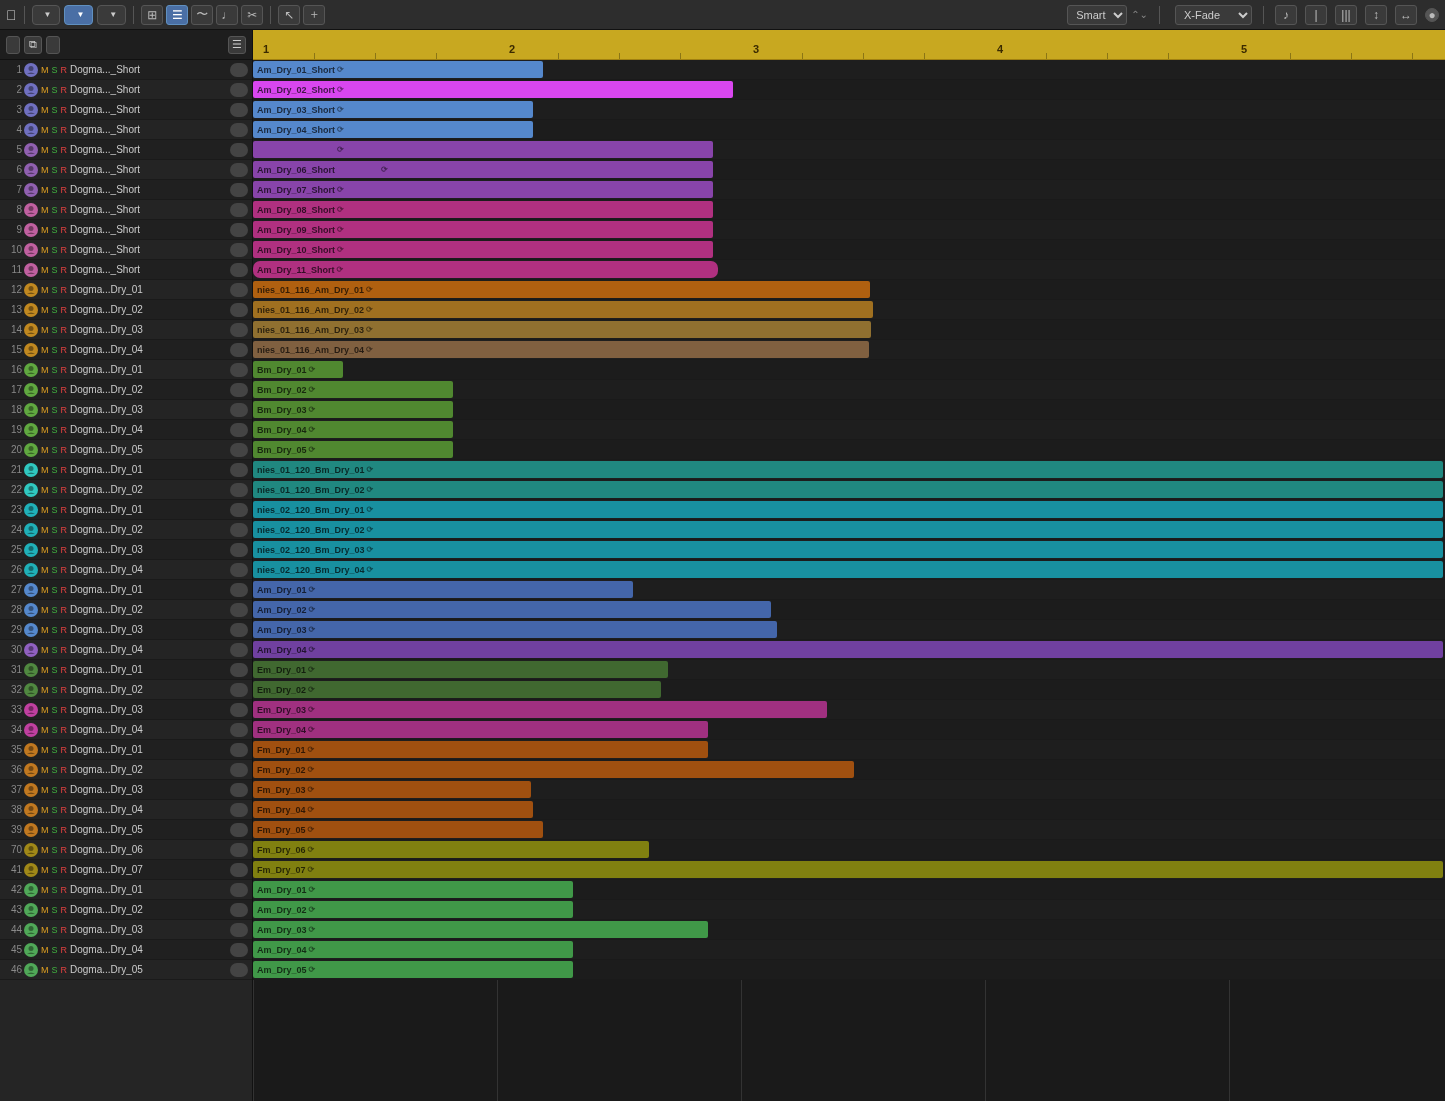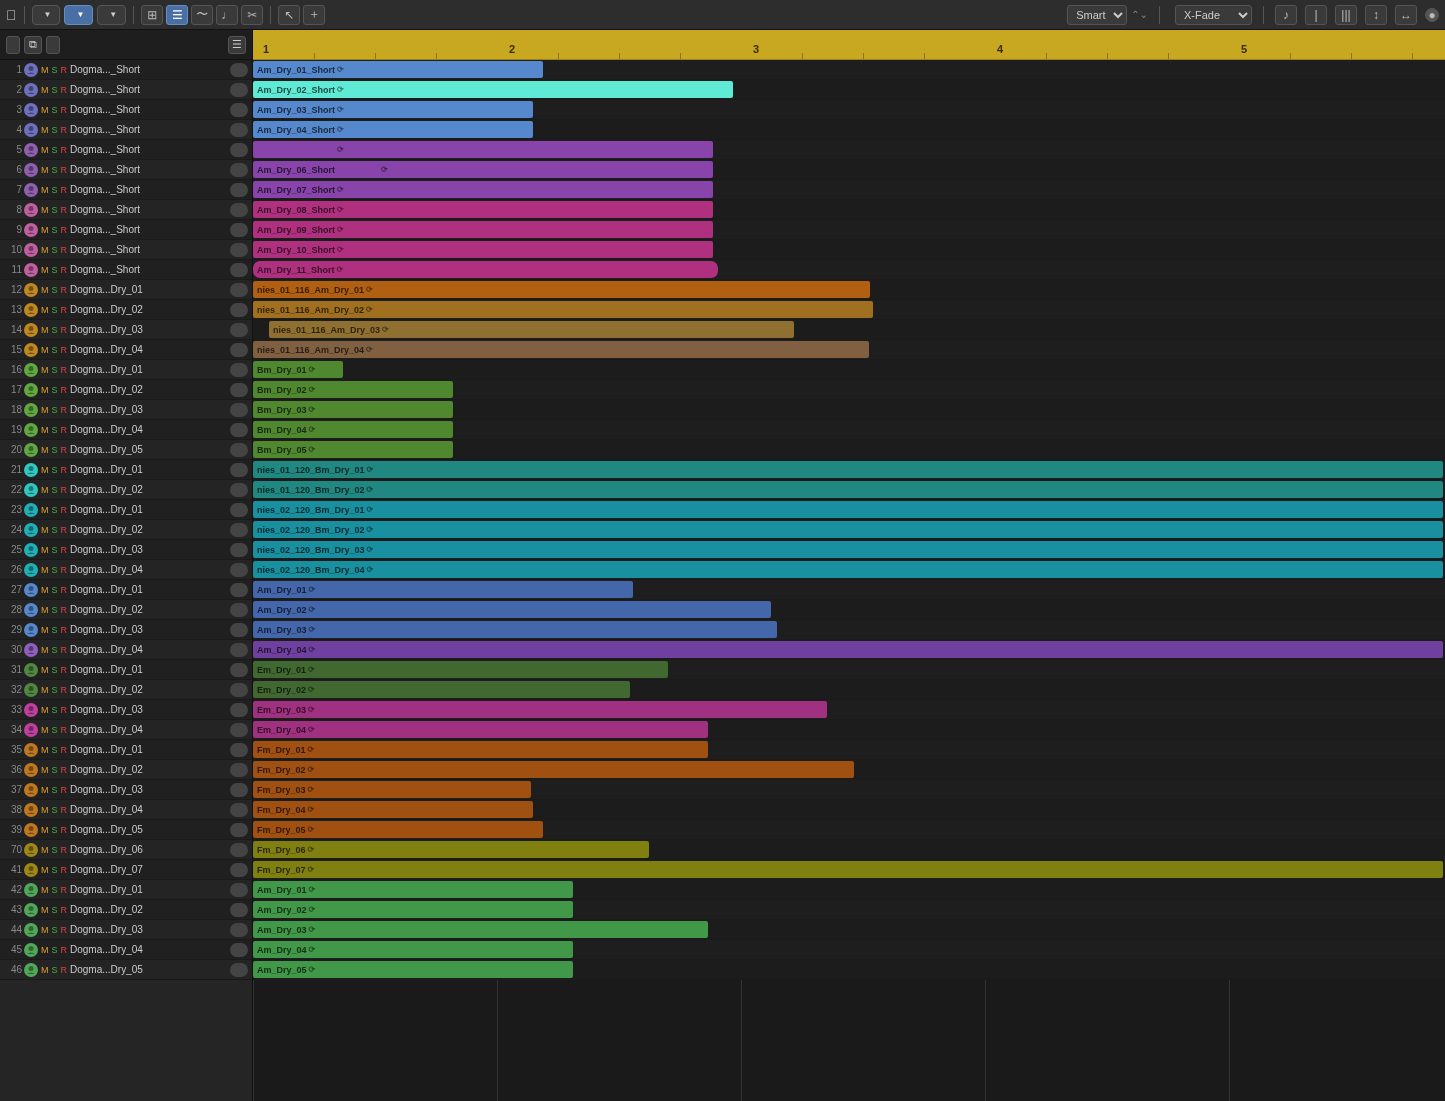--- a/index.html
+++ b/index.html
@@ -1071,21 +1071,21 @@
         <div class="grid-line major" style="left: 488px; top: 0px; bottom: 0px; position: absolute;"></div>
         <div class="grid-line major" style="left: 732px; top: 0px; bottom: 0px; position: absolute;"></div>
         <div class="grid-line major" style="left: 976px; top: 0px; bottom: 0px; position: absolute;"></div>
         <div class="timeline-track-row" style="position: relative; height: 20px;">
           <div class="track-clip" style="left: 0px; width: 290px; background: rgb(85, 136, 204); color: rgba(0, 0, 0, 0.7);">
             <span style="font-size:9px; font-weight:600;">Am_Dry_01_Short</span>
             <span class="loop-icon">⟳</span>
           </div>
         </div>
         <div class="timeline-track-row" style="position: relative; height: 20px;">
-          <div class="track-clip" style="left: 0px; width: 480px; background: #5eead4; color: rgba(0, 0, 0, 0.7);">
+          <div class="track-clip" style="left: 0px; width: 480px; background: #d946ef; color: rgba(0, 0, 0, 0.7);">
             <span style="font-size:9px; font-weight:600;">Am_Dry_02_Short</span>
             <span class="loop-icon">⟳</span>
           </div>
         </div>
         <div class="timeline-track-row" style="position: relative; height: 20px;">
           <div class="track-clip" style="left: 0px; width: 280px; background: rgb(85, 136, 204); color: rgba(0, 0, 0, 0.7);">
             <span style="font-size:9px; font-weight:600;">Am_Dry_03_Short</span>
             <span class="loop-icon">⟳</span>
           </div>
         </div>
@@ -1143,21 +1143,21 @@
             <span class="loop-icon">⟳</span>
           </div>
         </div>
         <div class="timeline-track-row" style="position: relative; height: 20px;">
           <div class="track-clip" style="left: 0px; width: 620px; background: rgb(160, 112, 32); color: rgba(0, 0, 0, 0.7);">
             <span style="font-size:9px; font-weight:600;">nies_01_116_Am_Dry_02</span>
             <span class="loop-icon">⟳</span>
           </div>
         </div>
         <div class="timeline-track-row" style="position: relative; height: 20px;">
-          <div class="track-clip" style="left: 16px; width: 525px; background: rgb(144, 112, 48); color: rgba(0, 0, 0, 0.7);">
+          <div class="track-clip" style="left: 0px; width: 618px; background: rgb(144, 112, 48); color: rgba(0, 0, 0, 0.7);">
             <span style="font-size:9px; font-weight:600;">nies_01_116_Am_Dry_03</span>
             <span class="loop-icon">⟳</span>
           </div>
         </div>
         <div class="timeline-track-row" style="position: relative; height: 20px;">
           <div class="track-clip" style="left: 0px; width: 616px; background: rgb(128, 96, 64); color: rgba(0, 0, 0, 0.7); align-items: center;">
             <span style="font-size:9px; font-weight:600;">nies_01_116_Am_Dry_04</span>
             <span class="loop-icon">⟳</span>
           </div>
         </div>
@@ -1251,21 +1251,21 @@
             <span class="loop-icon">⟳</span>
           </div>
         </div>
         <div class="timeline-track-row" style="position: relative; height: 20px;">
           <div class="track-clip" style="left: 0px; width: 415px; background: rgb(64, 104, 48); color: rgba(0, 0, 0, 0.7);">
             <span style="font-size:9px; font-weight:600;">Em_Dry_01</span>
             <span class="loop-icon">⟳</span>
           </div>
         </div>
         <div class="timeline-track-row" style="position: relative; height: 20px;">
-          <div class="track-clip" style="left: 0px; width: 377px; background: rgb(64, 104, 48); color: rgba(0, 0, 0, 0.7); align-items: center;">
+          <div class="track-clip" style="left: 0px; width: 408px; background: rgb(64, 104, 48); color: rgba(0, 0, 0, 0.7); align-items: center;">
             <span style="font-size:9px; font-weight:600;">Em_Dry_02</span>
             <span class="loop-icon">⟳</span>
           </div>
         </div>
         <div class="timeline-track-row" style="position: relative; height: 20px;">
           <div class="track-clip" style="left: 0px; width: 574px; background: rgb(160, 48, 128); color: rgba(0, 0, 0, 0.7);">
             <span style="font-size:9px; font-weight:600;">Em_Dry_03</span>
             <span class="loop-icon">⟳</span>
           </div>
         </div>

